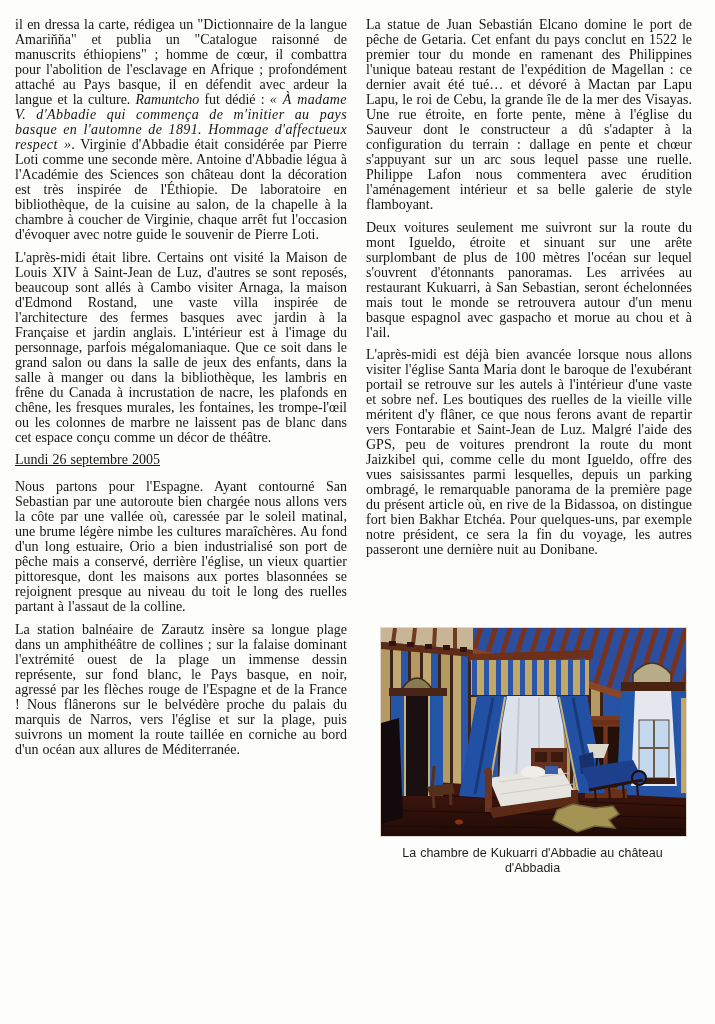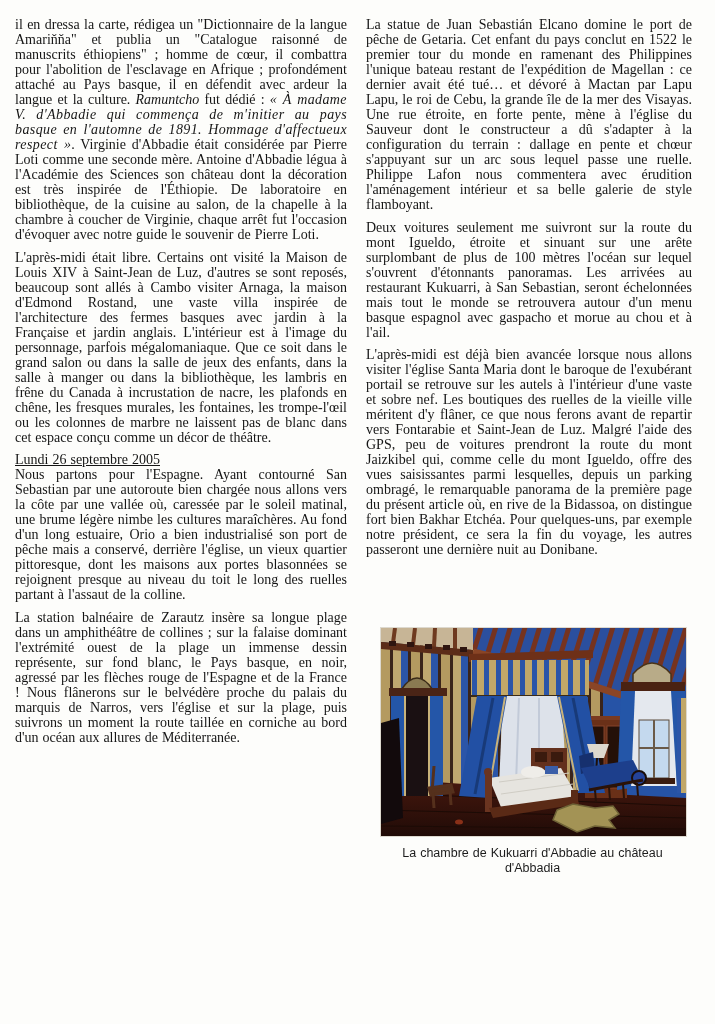--- a/index.html
+++ b/index.html
@@ -16,21 +16,21 @@
     position:absolute; top:17px;
     text-align:justify;
     font-size:14px; line-height:15px;
     word-spacing:0.5px;
   }
   .col-left  { left:15px;  width:332px; }
   .col-right { left:366px; width:326px; }
   .col p { margin:0 0 7.5px 0; }
   p.heading {
     text-decoration:underline;
-    margin:1px 0 0 0;
+    margin:1px 0 12px 0;
   }
   .book-title { font-style:italic; }
   .script {
     font-style:italic;
     letter-spacing:0.4px;
   }
   figure.photo-block { margin:70px 0 0 0; padding:0; }
   .photo {
     width:305px; height:208px; margin-left:14px;
     border:1px solid #ddd9cf;

